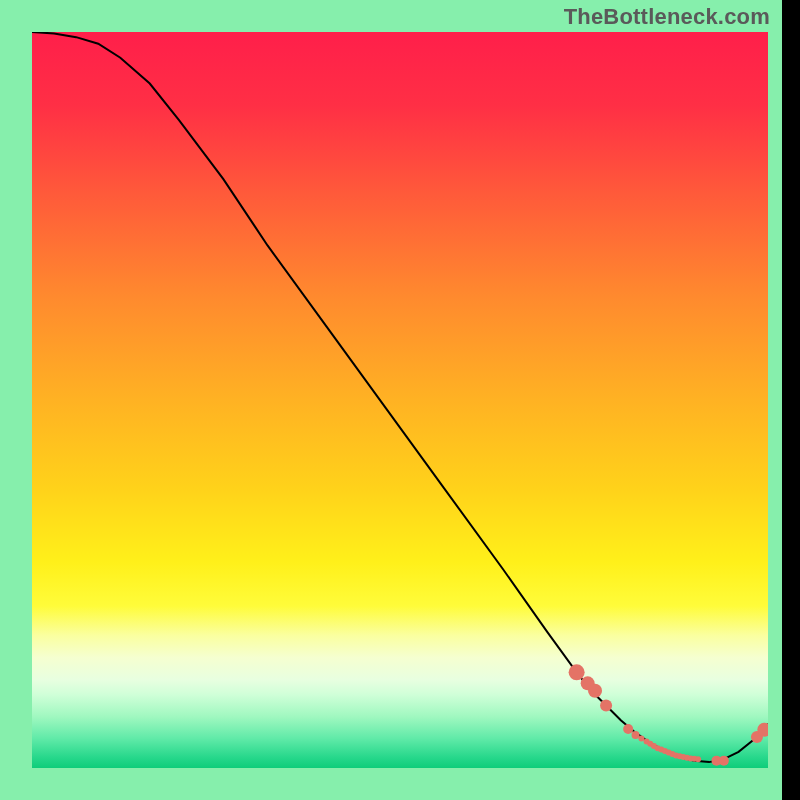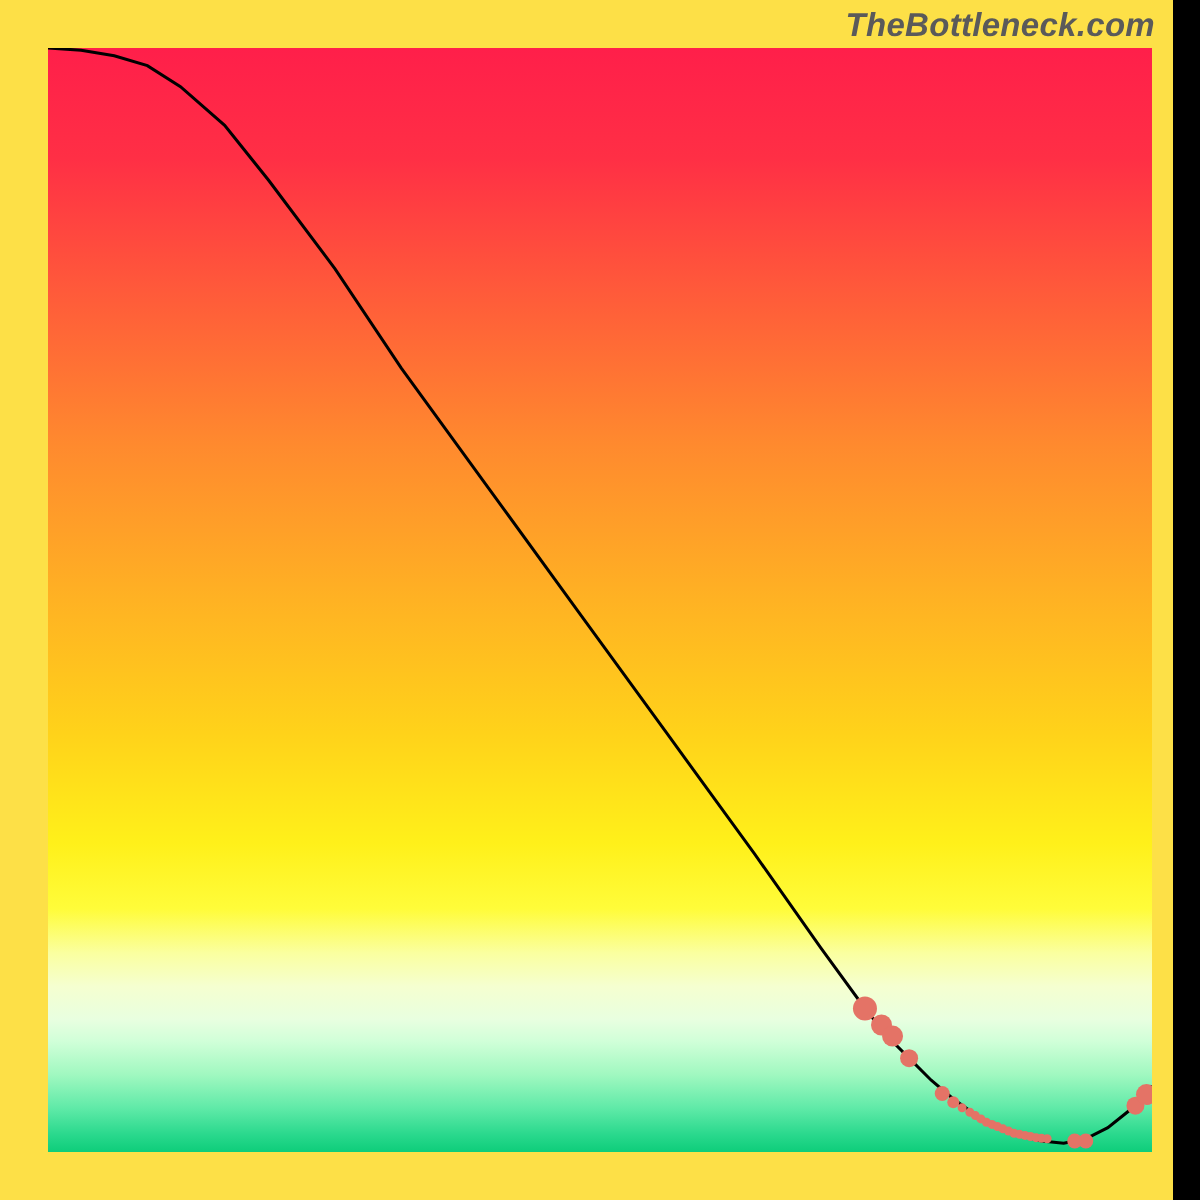--- a/index.html
+++ b/index.html
@@ -8,22 +8,21 @@
     width: 800px;
     height: 800px;
     background: #000;
     overflow: hidden;
     font-family: Arial, Helvetica, sans-serif;
   }
   .stage {
     position: relative;
     width: 782px;
     height: 800px;
-    background: #fde047;
-    font-style: italic;
+    background: #86efac;
   }
   .watermark {
     position: absolute;
     top: 4px;
     right: 12px;
     font-size: 22px;
     font-weight: 600;
     color: #5a5a5a;
     letter-spacing: 0.2px;
   }

